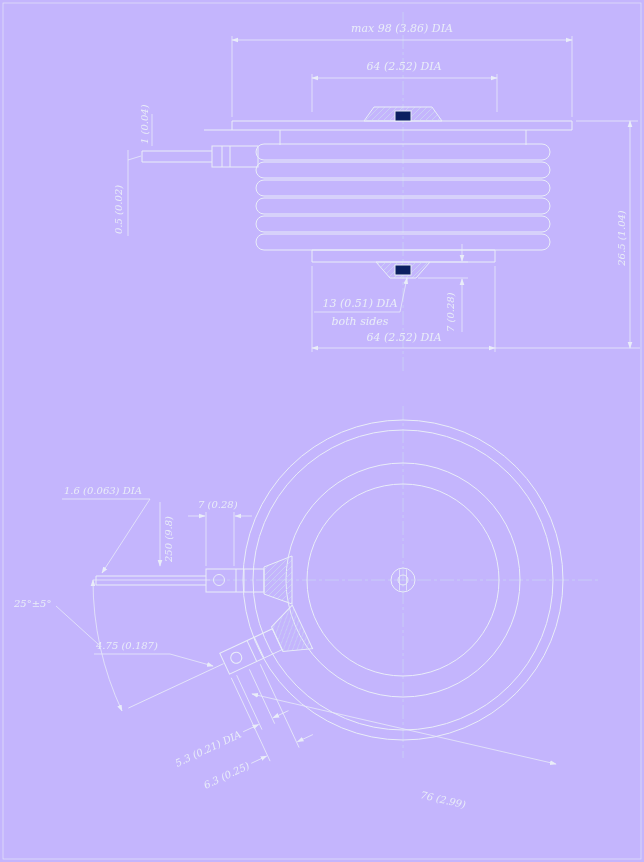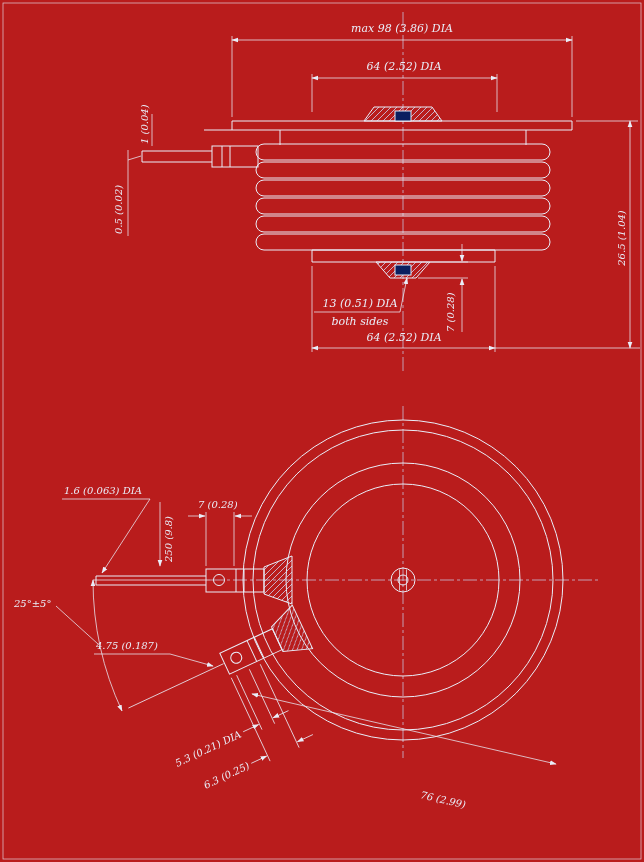--- a/index.html
+++ b/index.html
@@ -1,19 +1,19 @@
 <!DOCTYPE html>
 <html><head>
 <meta charset="utf-8">
 <style>
   html,body{margin:0;padding:0;background:#06123d;}
   .page{
     position:relative;
     width:644px;height:862px;
-    background:#b91c1c;
+    background:#c4b5fd;
     overflow:hidden;
     font-family:"DejaVu Serif", serif;
   }
   svg{position:absolute;left:0;top:0;}
   .ln{stroke:#E9EDF8;stroke-width:1;fill:none;}
   .thin{stroke:#E9EDF8;stroke-width:.75;fill:none;}
   .cl{stroke:#CBD6F2;stroke-width:.7;fill:none;stroke-dasharray:14 3 3 3;}
   .hatched{fill:url(#hatch);stroke:#E9EDF8;stroke-width:1;}
   .bgfill{fill:#0B1F60;stroke:#E9EDF8;stroke-width:1;}
   text{fill:#E9EDF8;font:italic 11px "DejaVu Serif", serif;}

